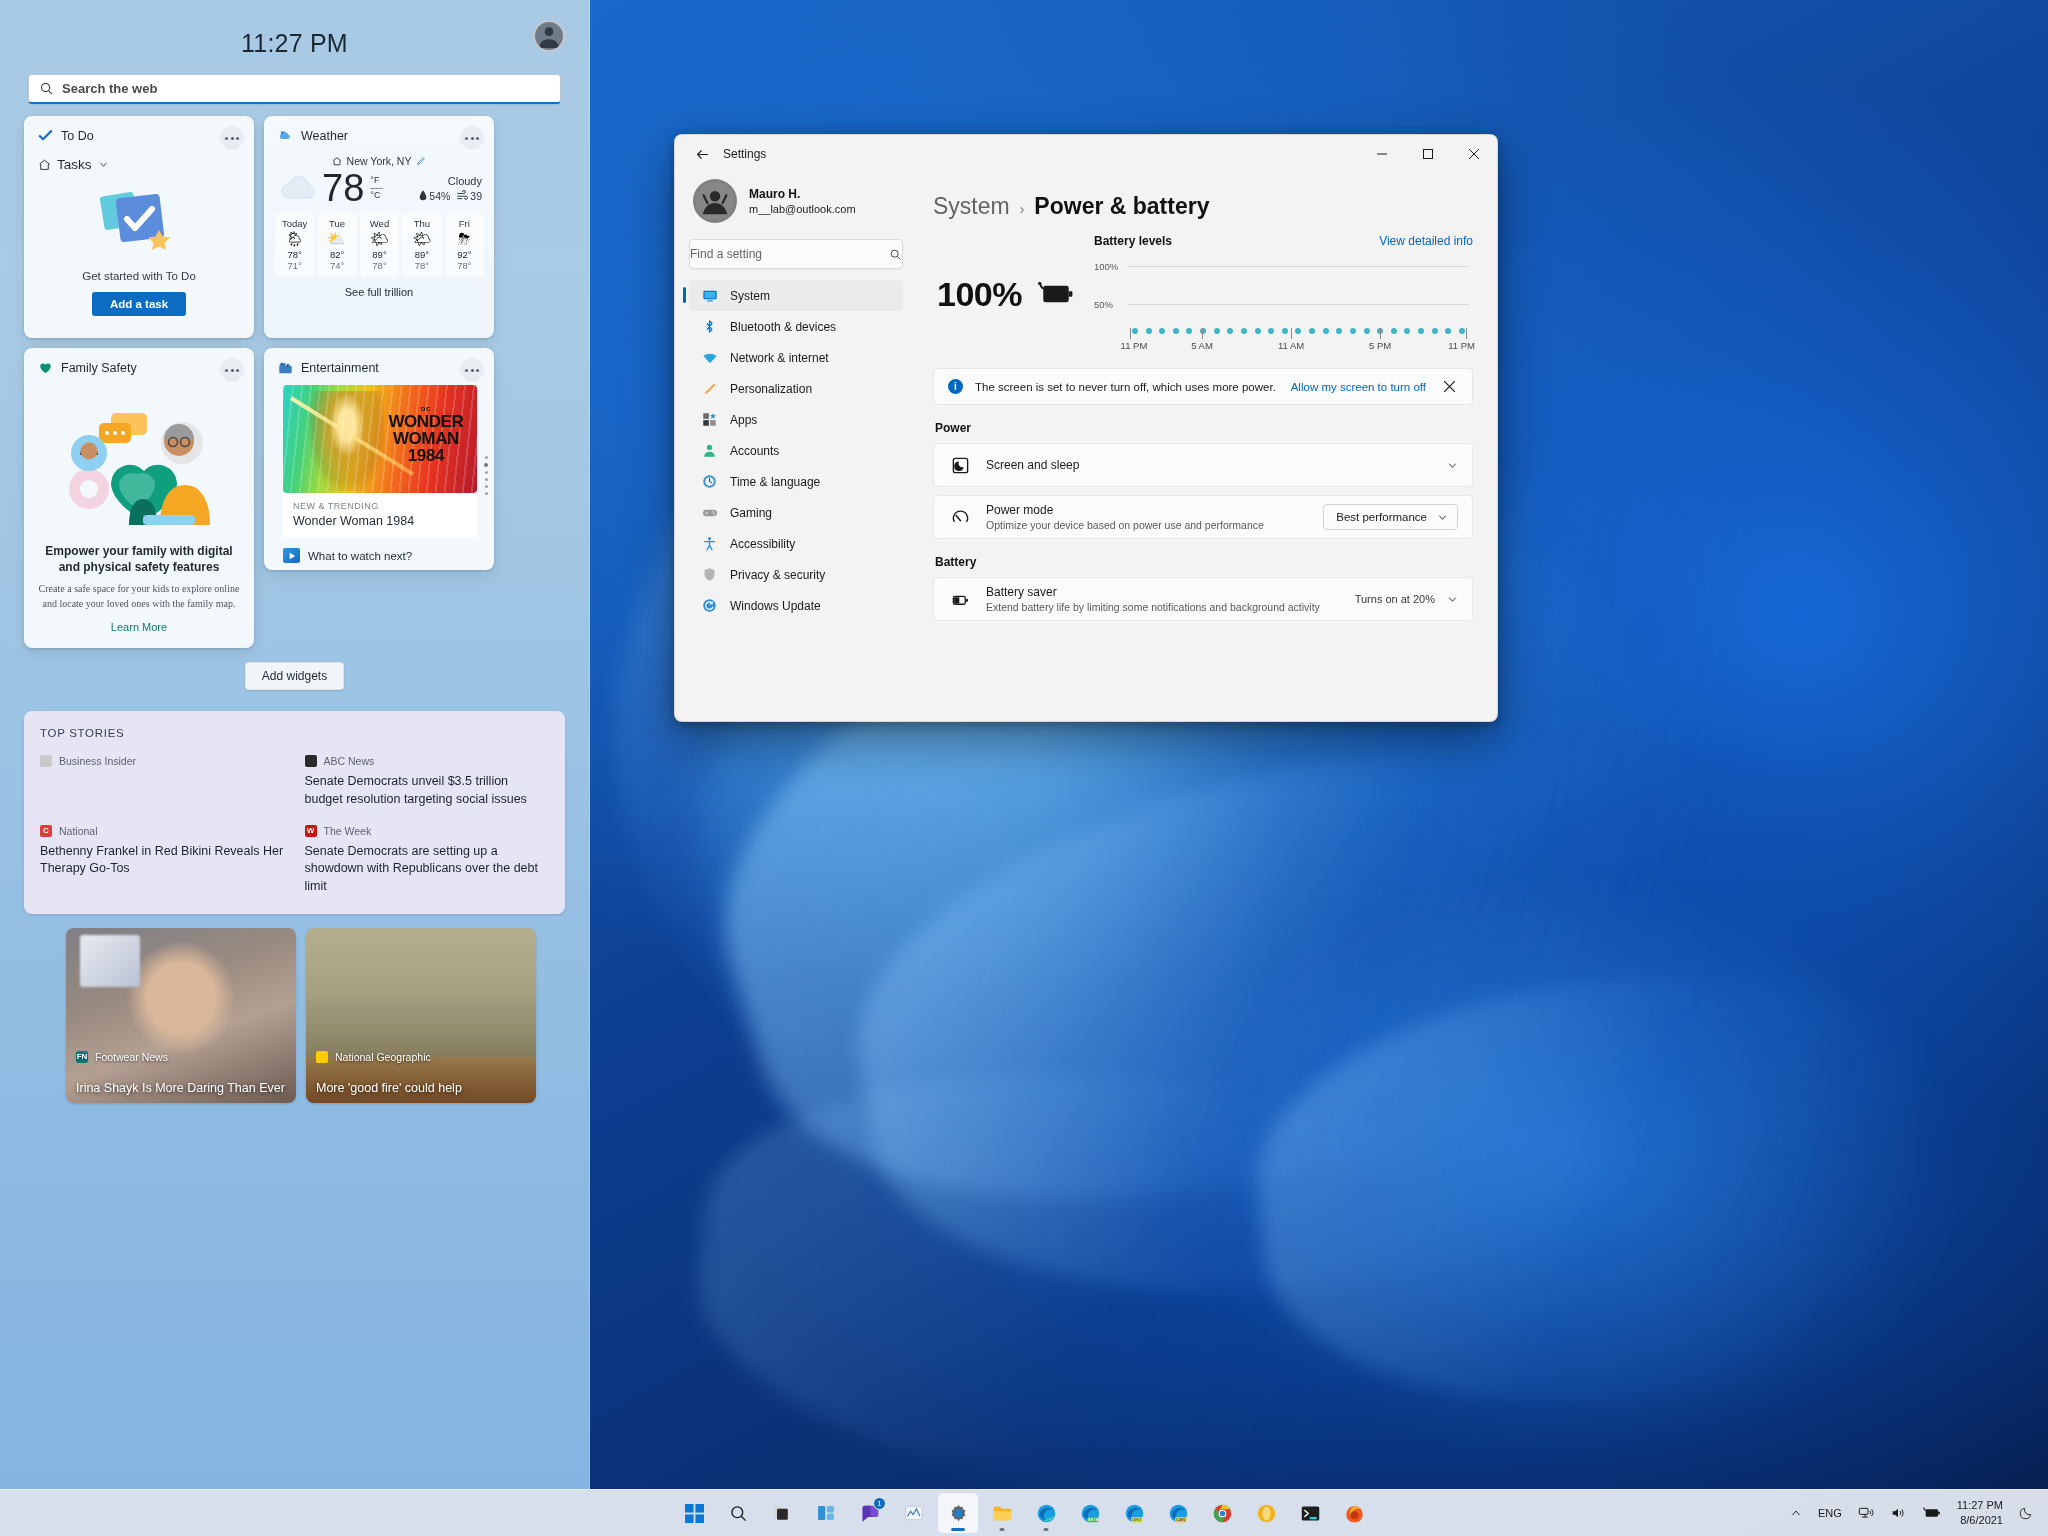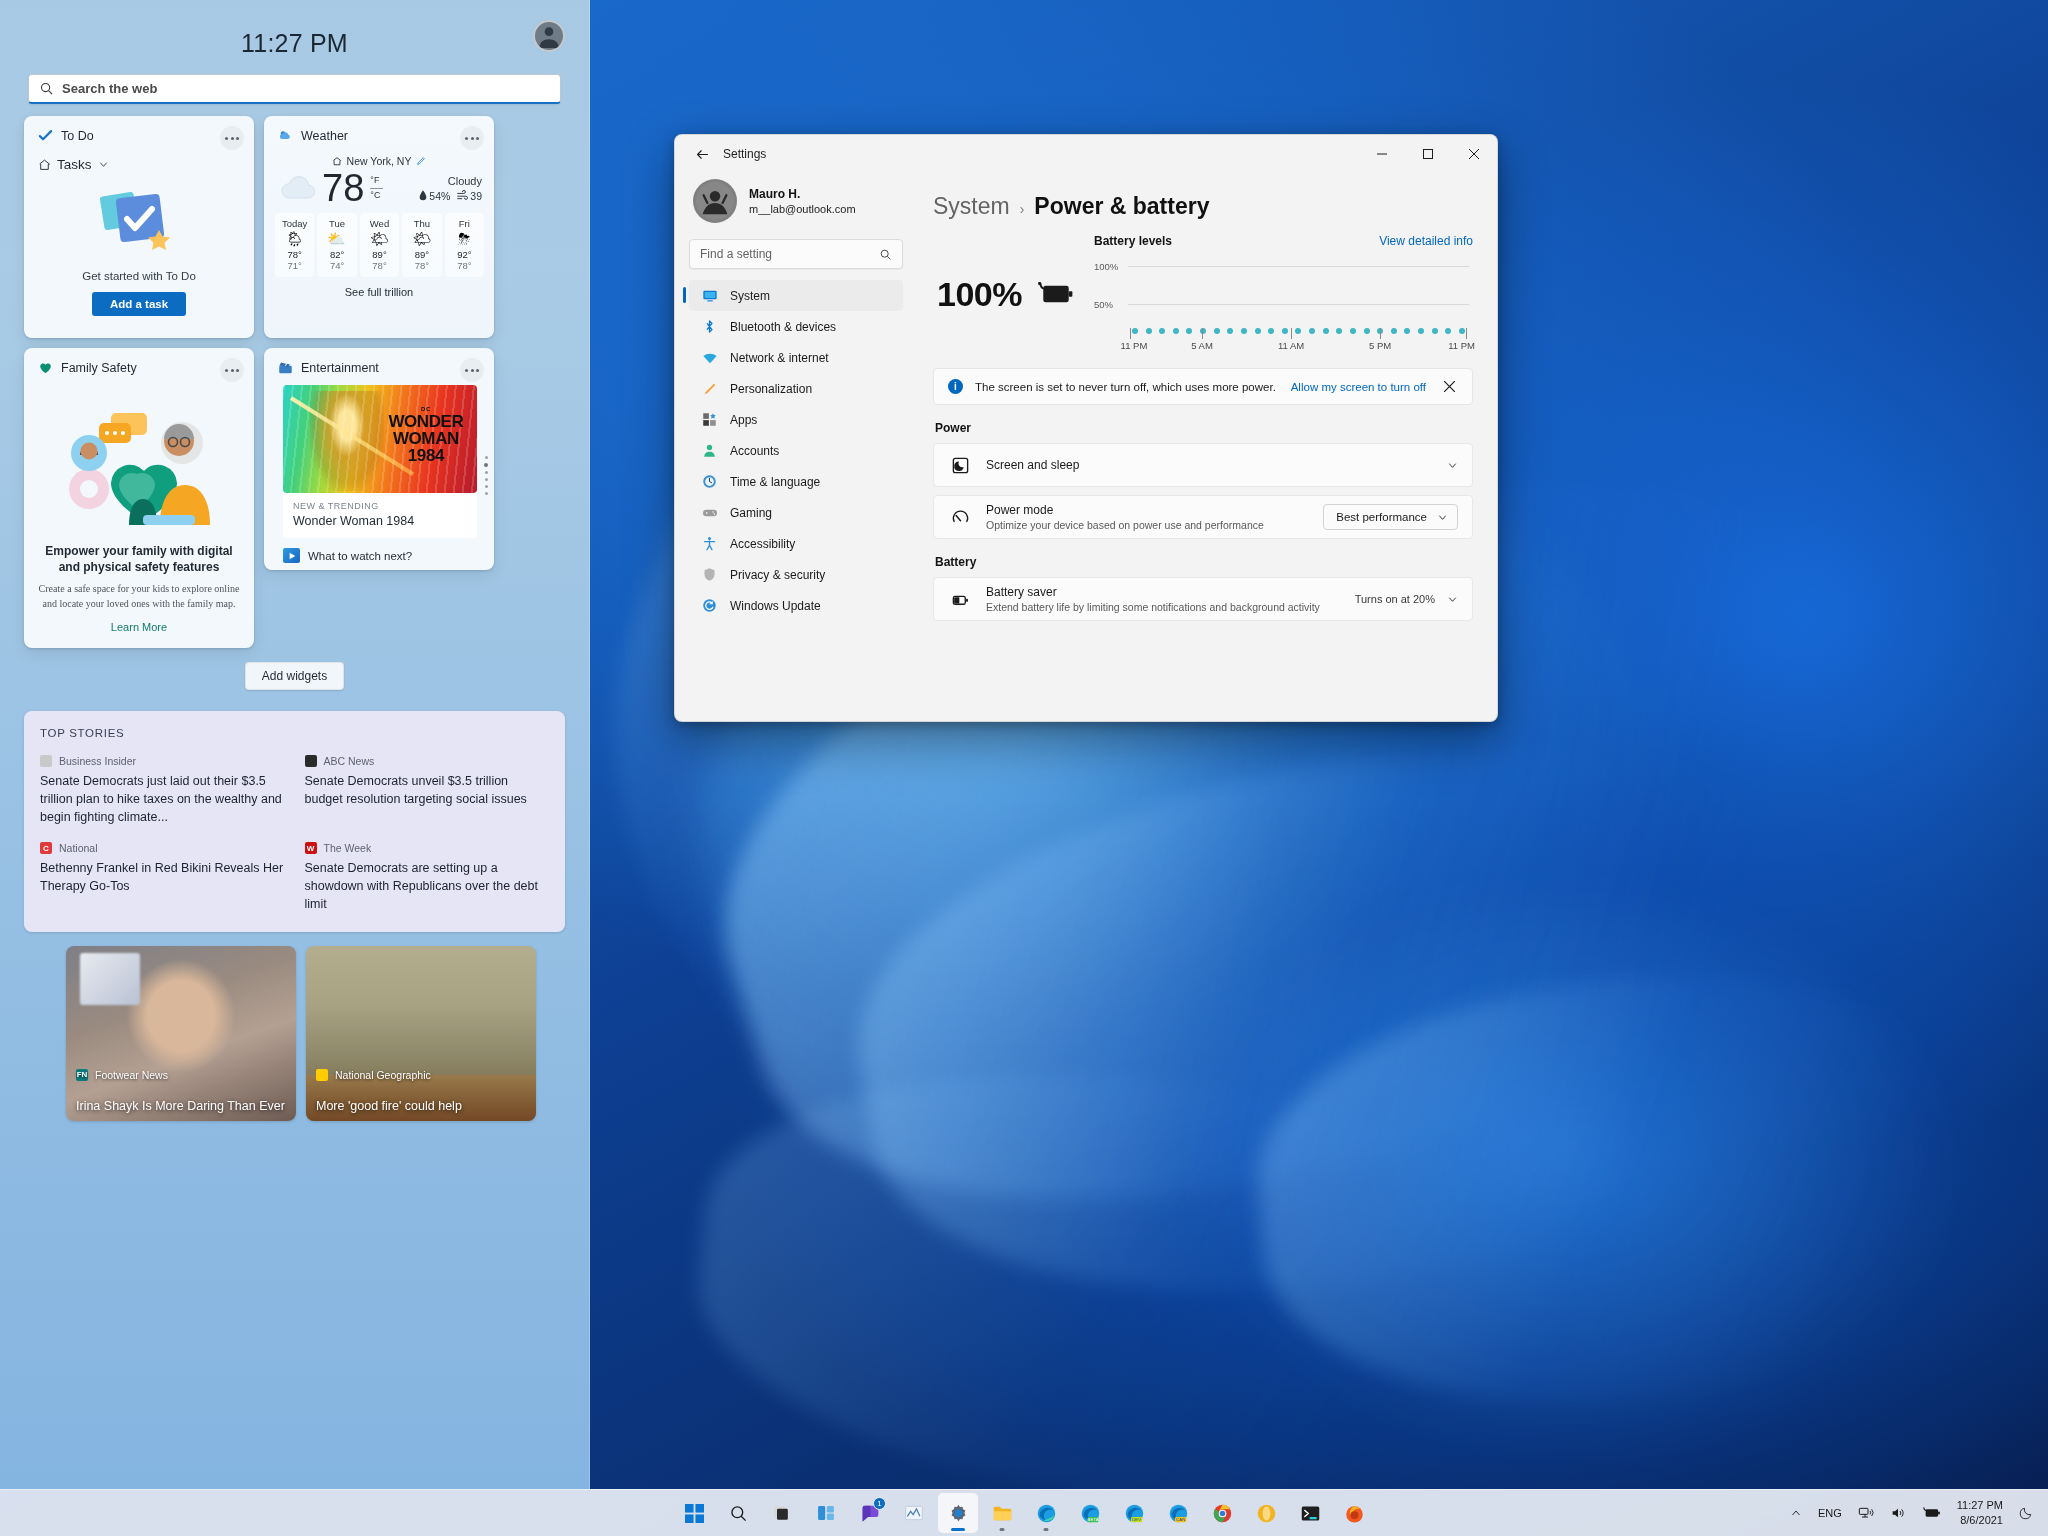--- a/index.html
+++ b/index.html
@@ -244,21 +244,21 @@
 
   .sbody { display:flex; flex:1; min-height:0; }
   .snav { width: 236px; flex:none; padding: 0 8px 0 14px; overflow:hidden; }
   .prof { display:flex; align-items:center; gap:12px; padding: 6px 0 0 4px; }
   .prof-av { width:44px; height:44px; border-radius:50%; background:#808080; overflow:hidden; display:flex;align-items:center;justify-content:center;}
   .prof-av svg { width:38px; height:38px; }
   .prof-n { font-size:12px; color:#131313; font-weight:bold; }
   .prof-e { font-size:11px; color:#1d1d1d; margin-top:2px; }
   .findset {
     margin-top: 16px; height: 30px; background:#fbfbfb; border:1px solid #dcdcdc;
-    border-radius:4px; display:flex; align-items:center; padding: 0 10px;
+    border-radius:4px; display:flex; align-items:center; padding: 0 0;
     box-shadow: 0 1px 1px rgba(0,0,0,.04);
   }
   .findset input { border:0; outline:0; background:transparent; font-size:12px; width:100%;
                    font-family:"Liberation Sans",sans-serif; color:#1d1d1d; }
   .findset input::placeholder { color:#646464; }
   .findset svg { width:13px; height:13px; flex:none; margin-left:6px; }
   .navlist { margin-top: 11px; }
   .navitem {
     display:flex; align-items:center; gap:12px; height: 31px;
     border-radius:4px; padding-left: 12px; position:relative; cursor:pointer;
@@ -592,21 +592,20 @@
   <button class="addwidgets">Add widgets</button>
 
   <div id="stories">
     <div class="st-hd">TOP STORIES</div>
     <div class="st-grid">
       <div>
         <div class="st-src">
           <span class="st-logo" style="background:#c9c9c9"></span>
           <span>Business Insider</span>
         </div>
-        <div class="st-hl">Senate Democrats just laid out their $3.5 trillion plan to hike taxes on the wealthy and begin fighting climate...</div>
       </div>
       <div>
         <div class="st-src">
           <span class="st-logo" style="background:#2b2b2b"></span>
           <span>ABC News</span>
         </div>
         <div class="st-hl">Senate Democrats unveil $3.5 trillion budget resolution targeting social issues</div>
       </div>
       <div>
         <div class="st-src">

